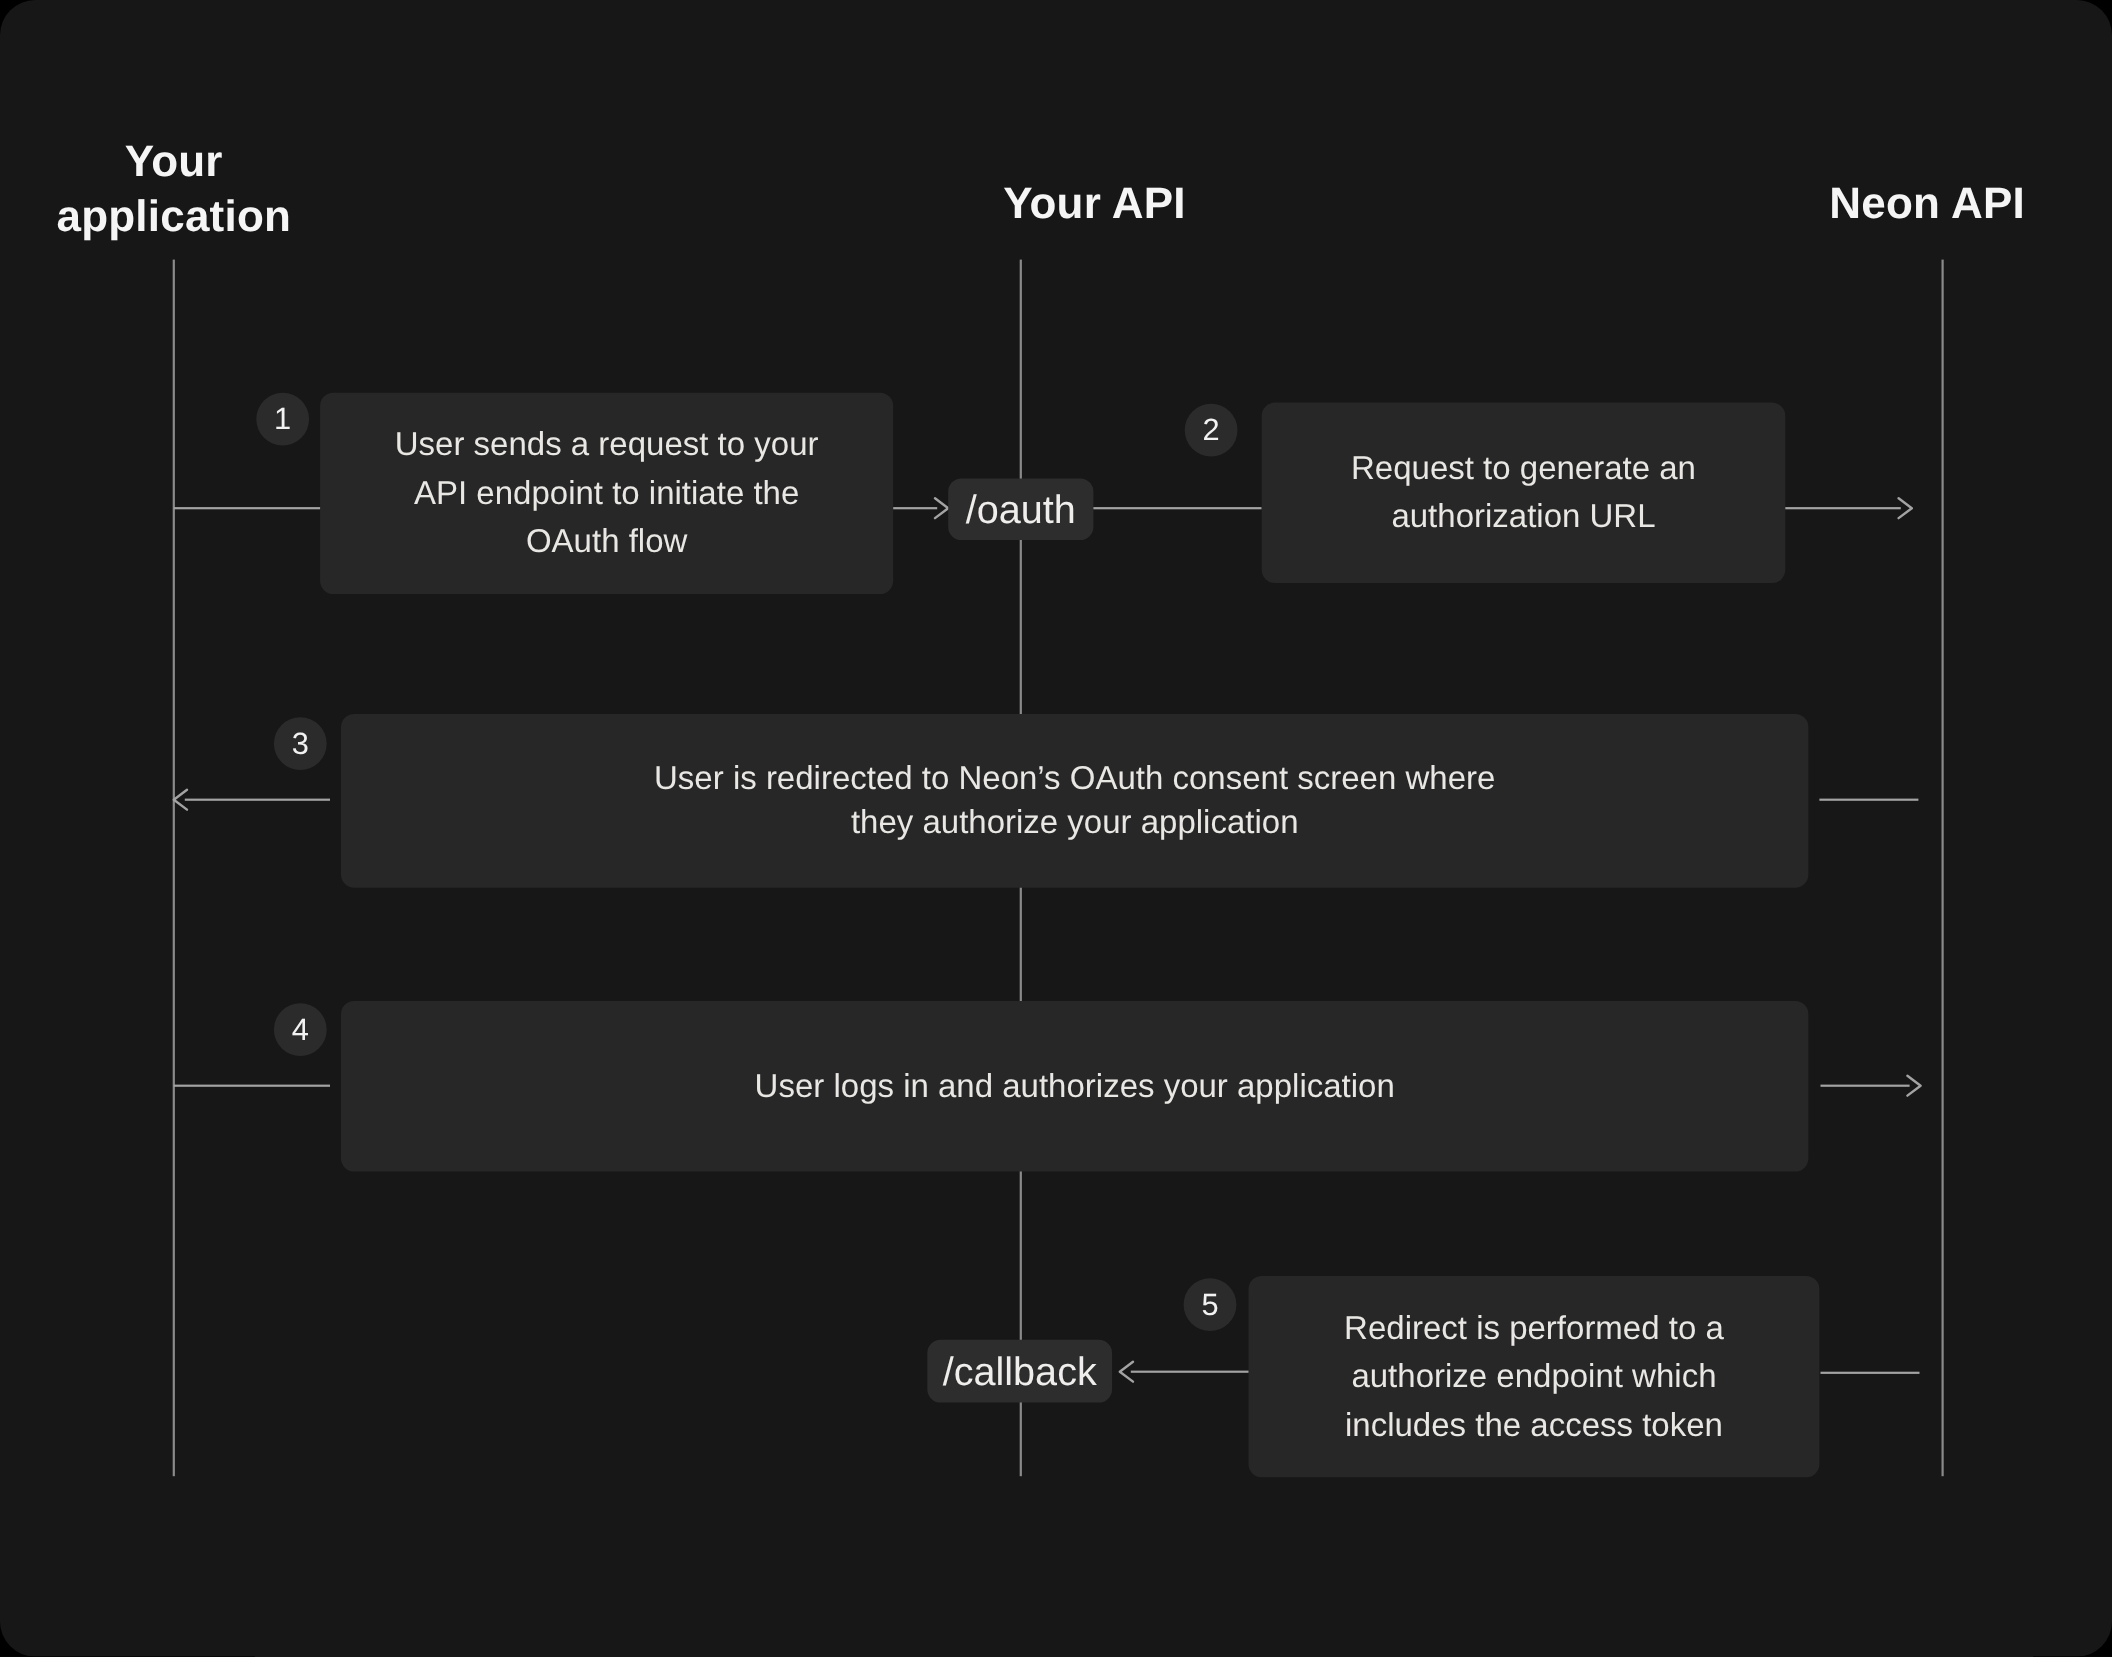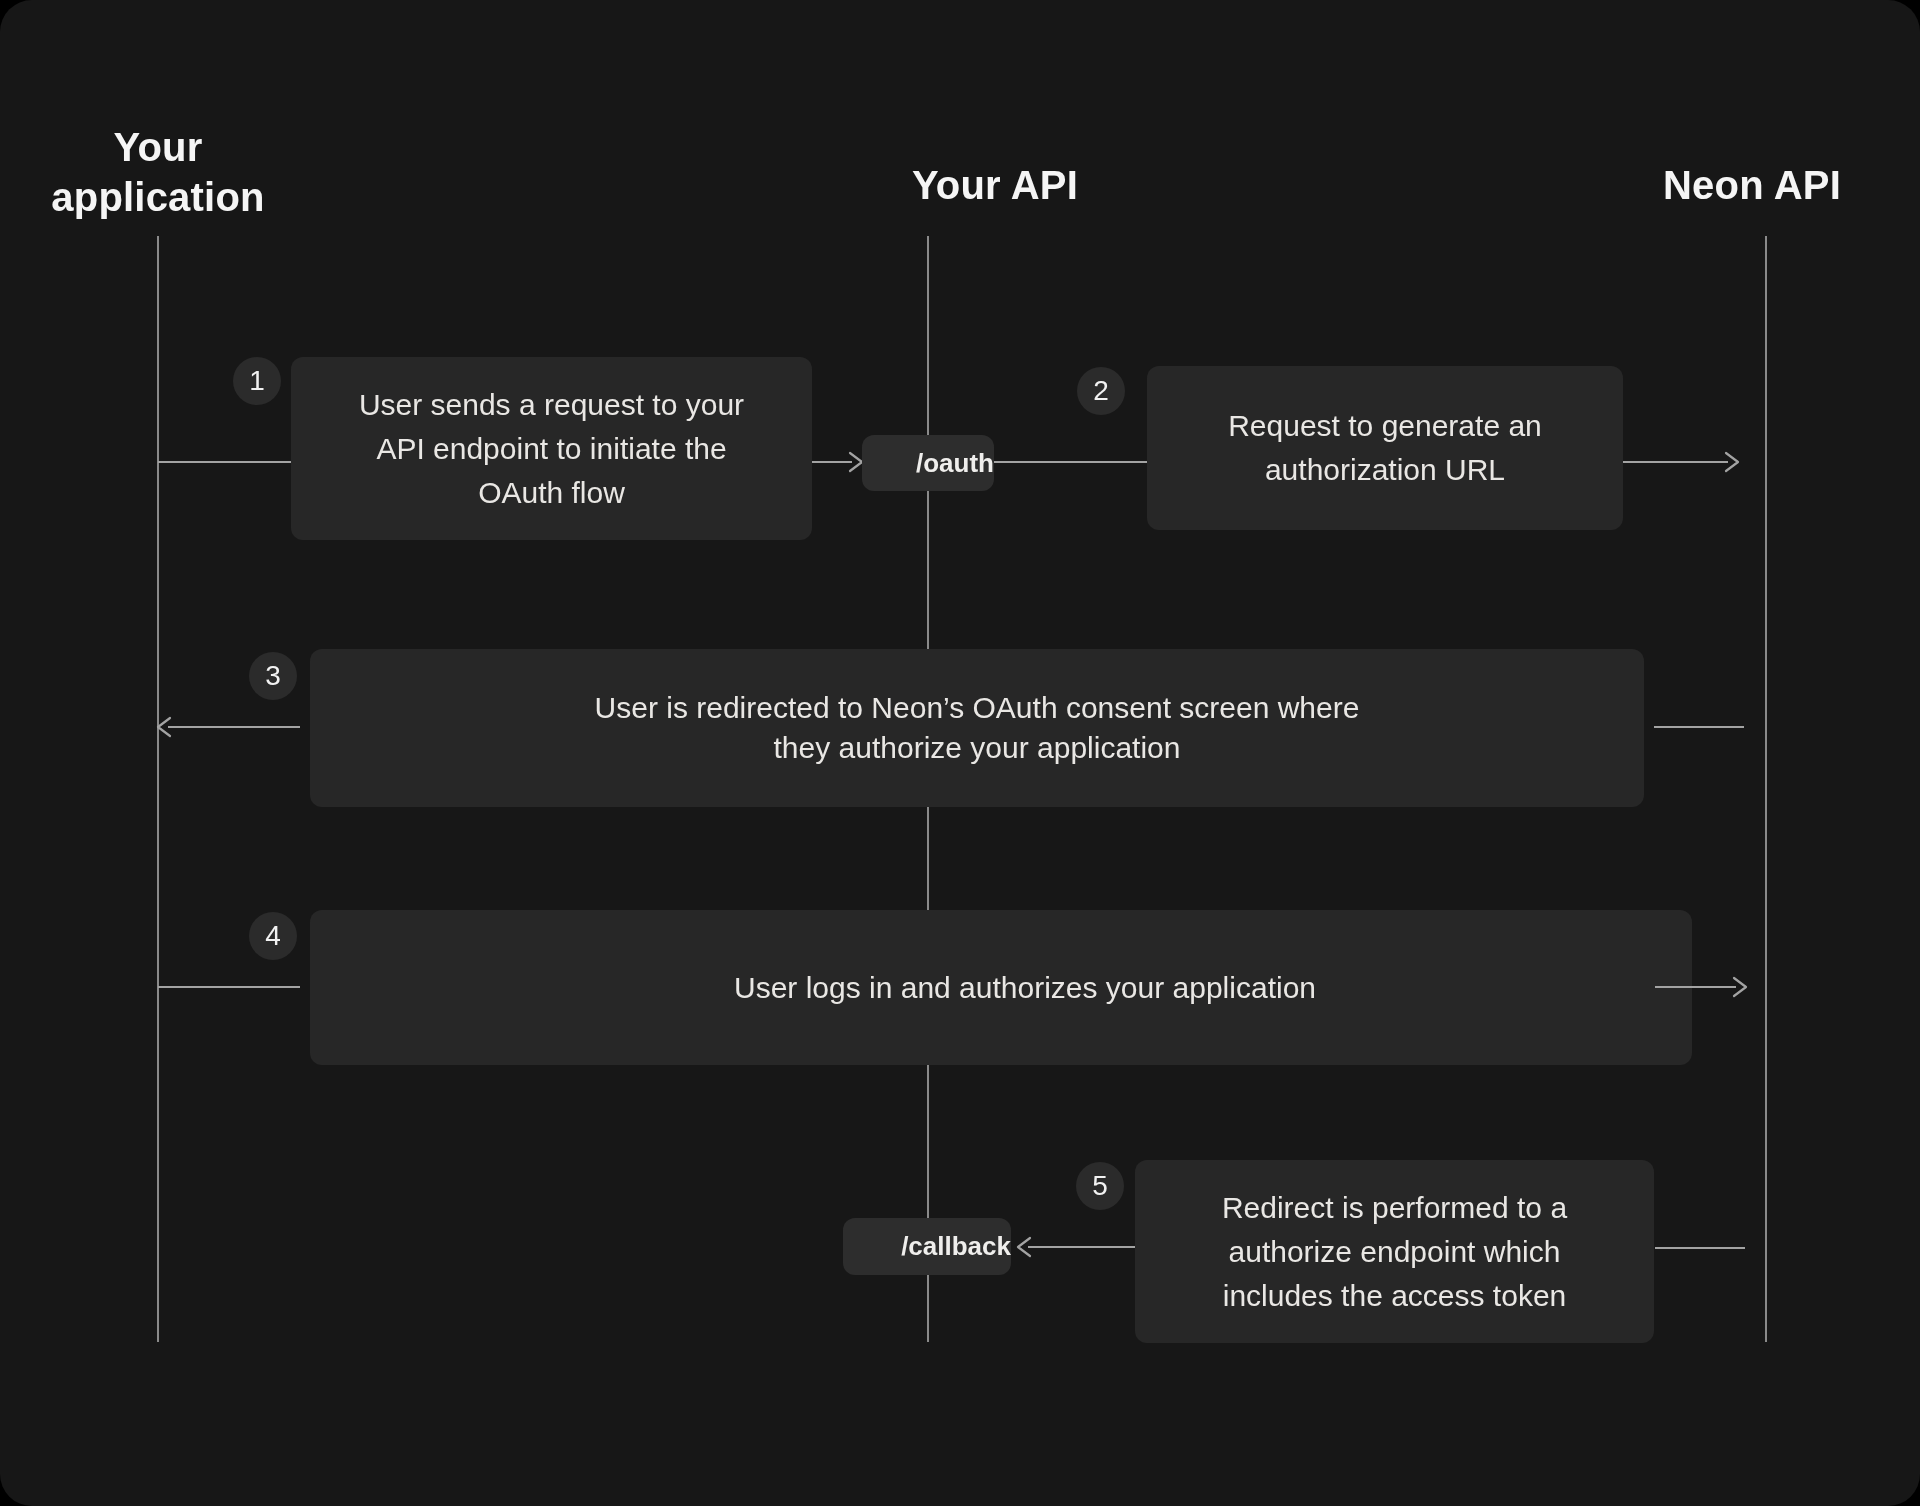--- a/index.html
+++ b/index.html
@@ -64,24 +64,23 @@
     font-weight:500;
   }
 
   
   .pill {
     position:absolute;
     background:#2d2d2d;
     border-radius:12px;
     display:flex;
     align-items:center;
-    justify-content:flex-end;
+    justify-content:center;
     color:#efeeec;
-    font-size:26px;
-    font-weight:bold;
+    font-size:36px;
   }
 
   
   .connector {
     position:absolute;
     height:2px;
     background:#a3a3a3;
   }
   .head {
     position:absolute;
@@ -154,21 +153,21 @@
       <svg viewBox="0 0 16 22">
           <polyline points="14,2 2,11 14,20" fill="none" stroke="#a3a3a3" stroke-width="2.2" stroke-linecap="round" stroke-linejoin="round"></polyline>
         </svg>
     </span>
   </div>
   <div class="connector" style="left:1654px; top:726px; width:90px;"></div>
 
   <div class="badge" style="left:249px; top:912px;">
     <span>4</span>
   </div>
-  <div class="msg-box" style="left:310px; top:910px; width:1334px; height:155px;padding-left:48px;">
+  <div class="msg-box" style="left:310px; top:910px; width:1334px; height:155px;">
     <div class="tl">User logs in and authorizes your application</div>
   </div>
   <div class="connector" style="left:158px; top:986px; width:142px;"></div>
   <div class="connector" style="left:1655px; top:986px; width:81px;">
     <span class="head head-right">
       <svg viewBox="0 0 16 22">
           <polyline points="2,2 14,11 2,20" fill="none" stroke="#a3a3a3" stroke-width="2.2" stroke-linecap="round" stroke-linejoin="round"></polyline>
         </svg>
     </span>
   </div>

